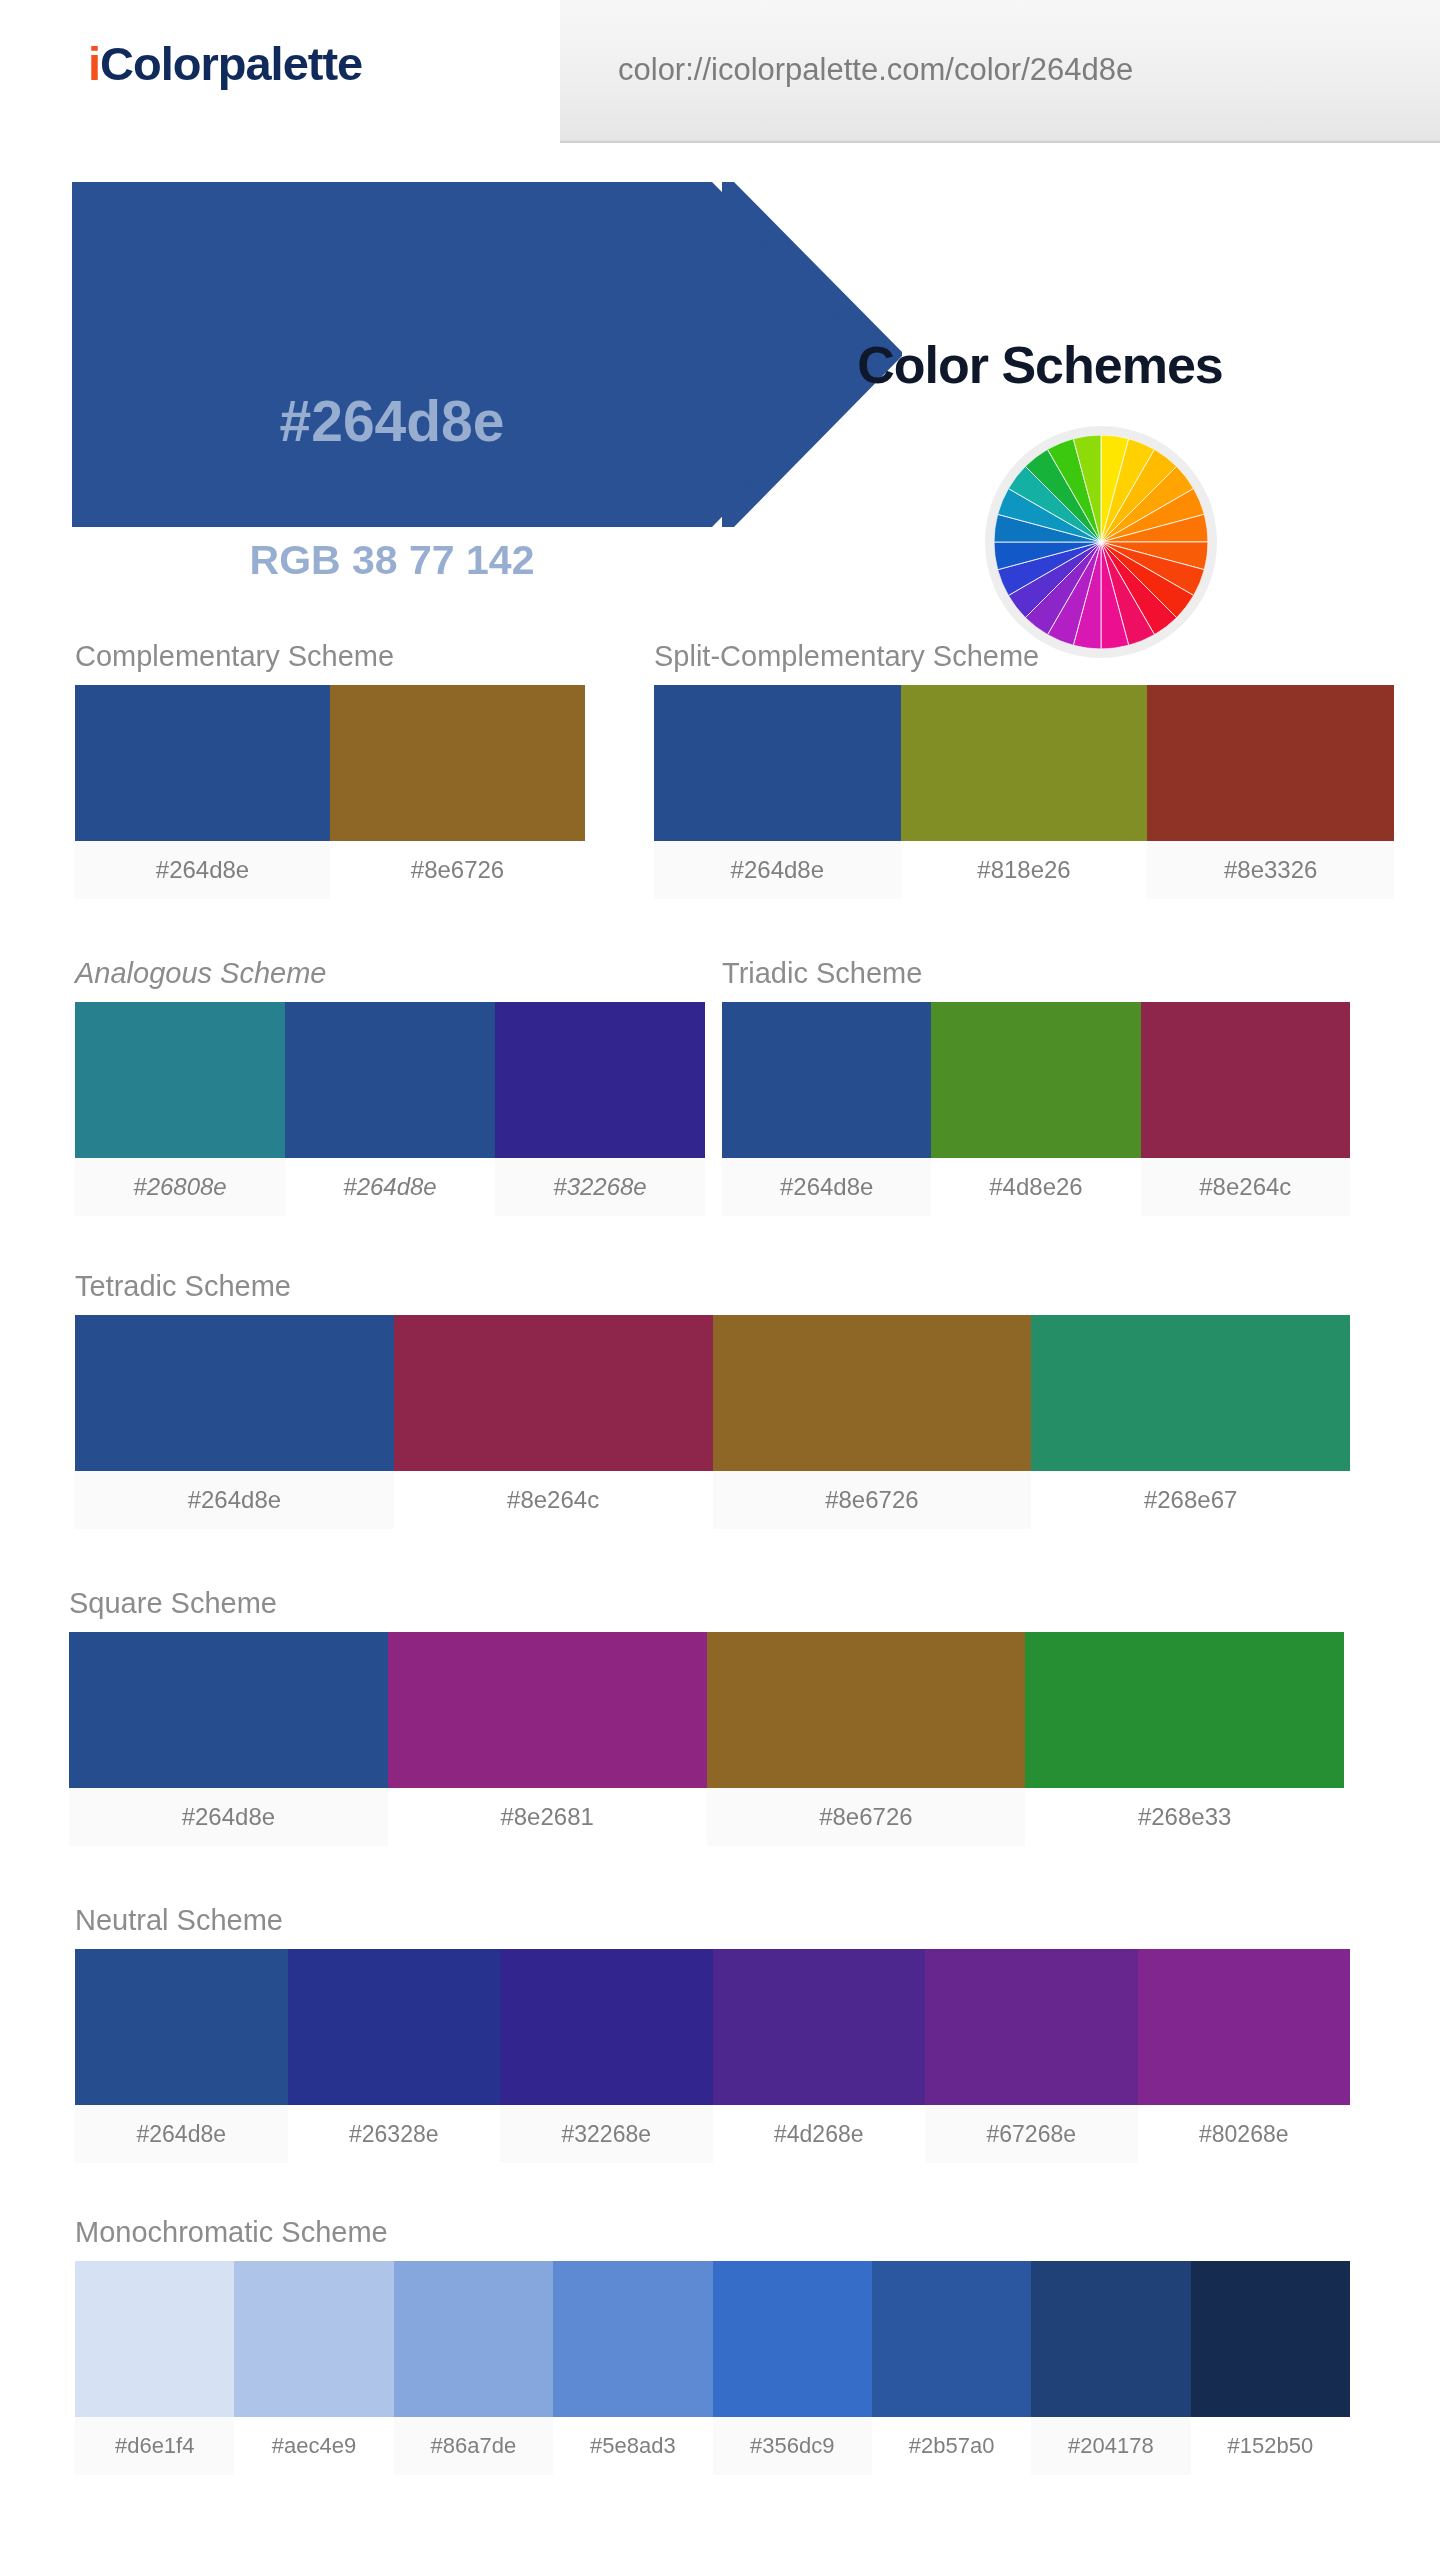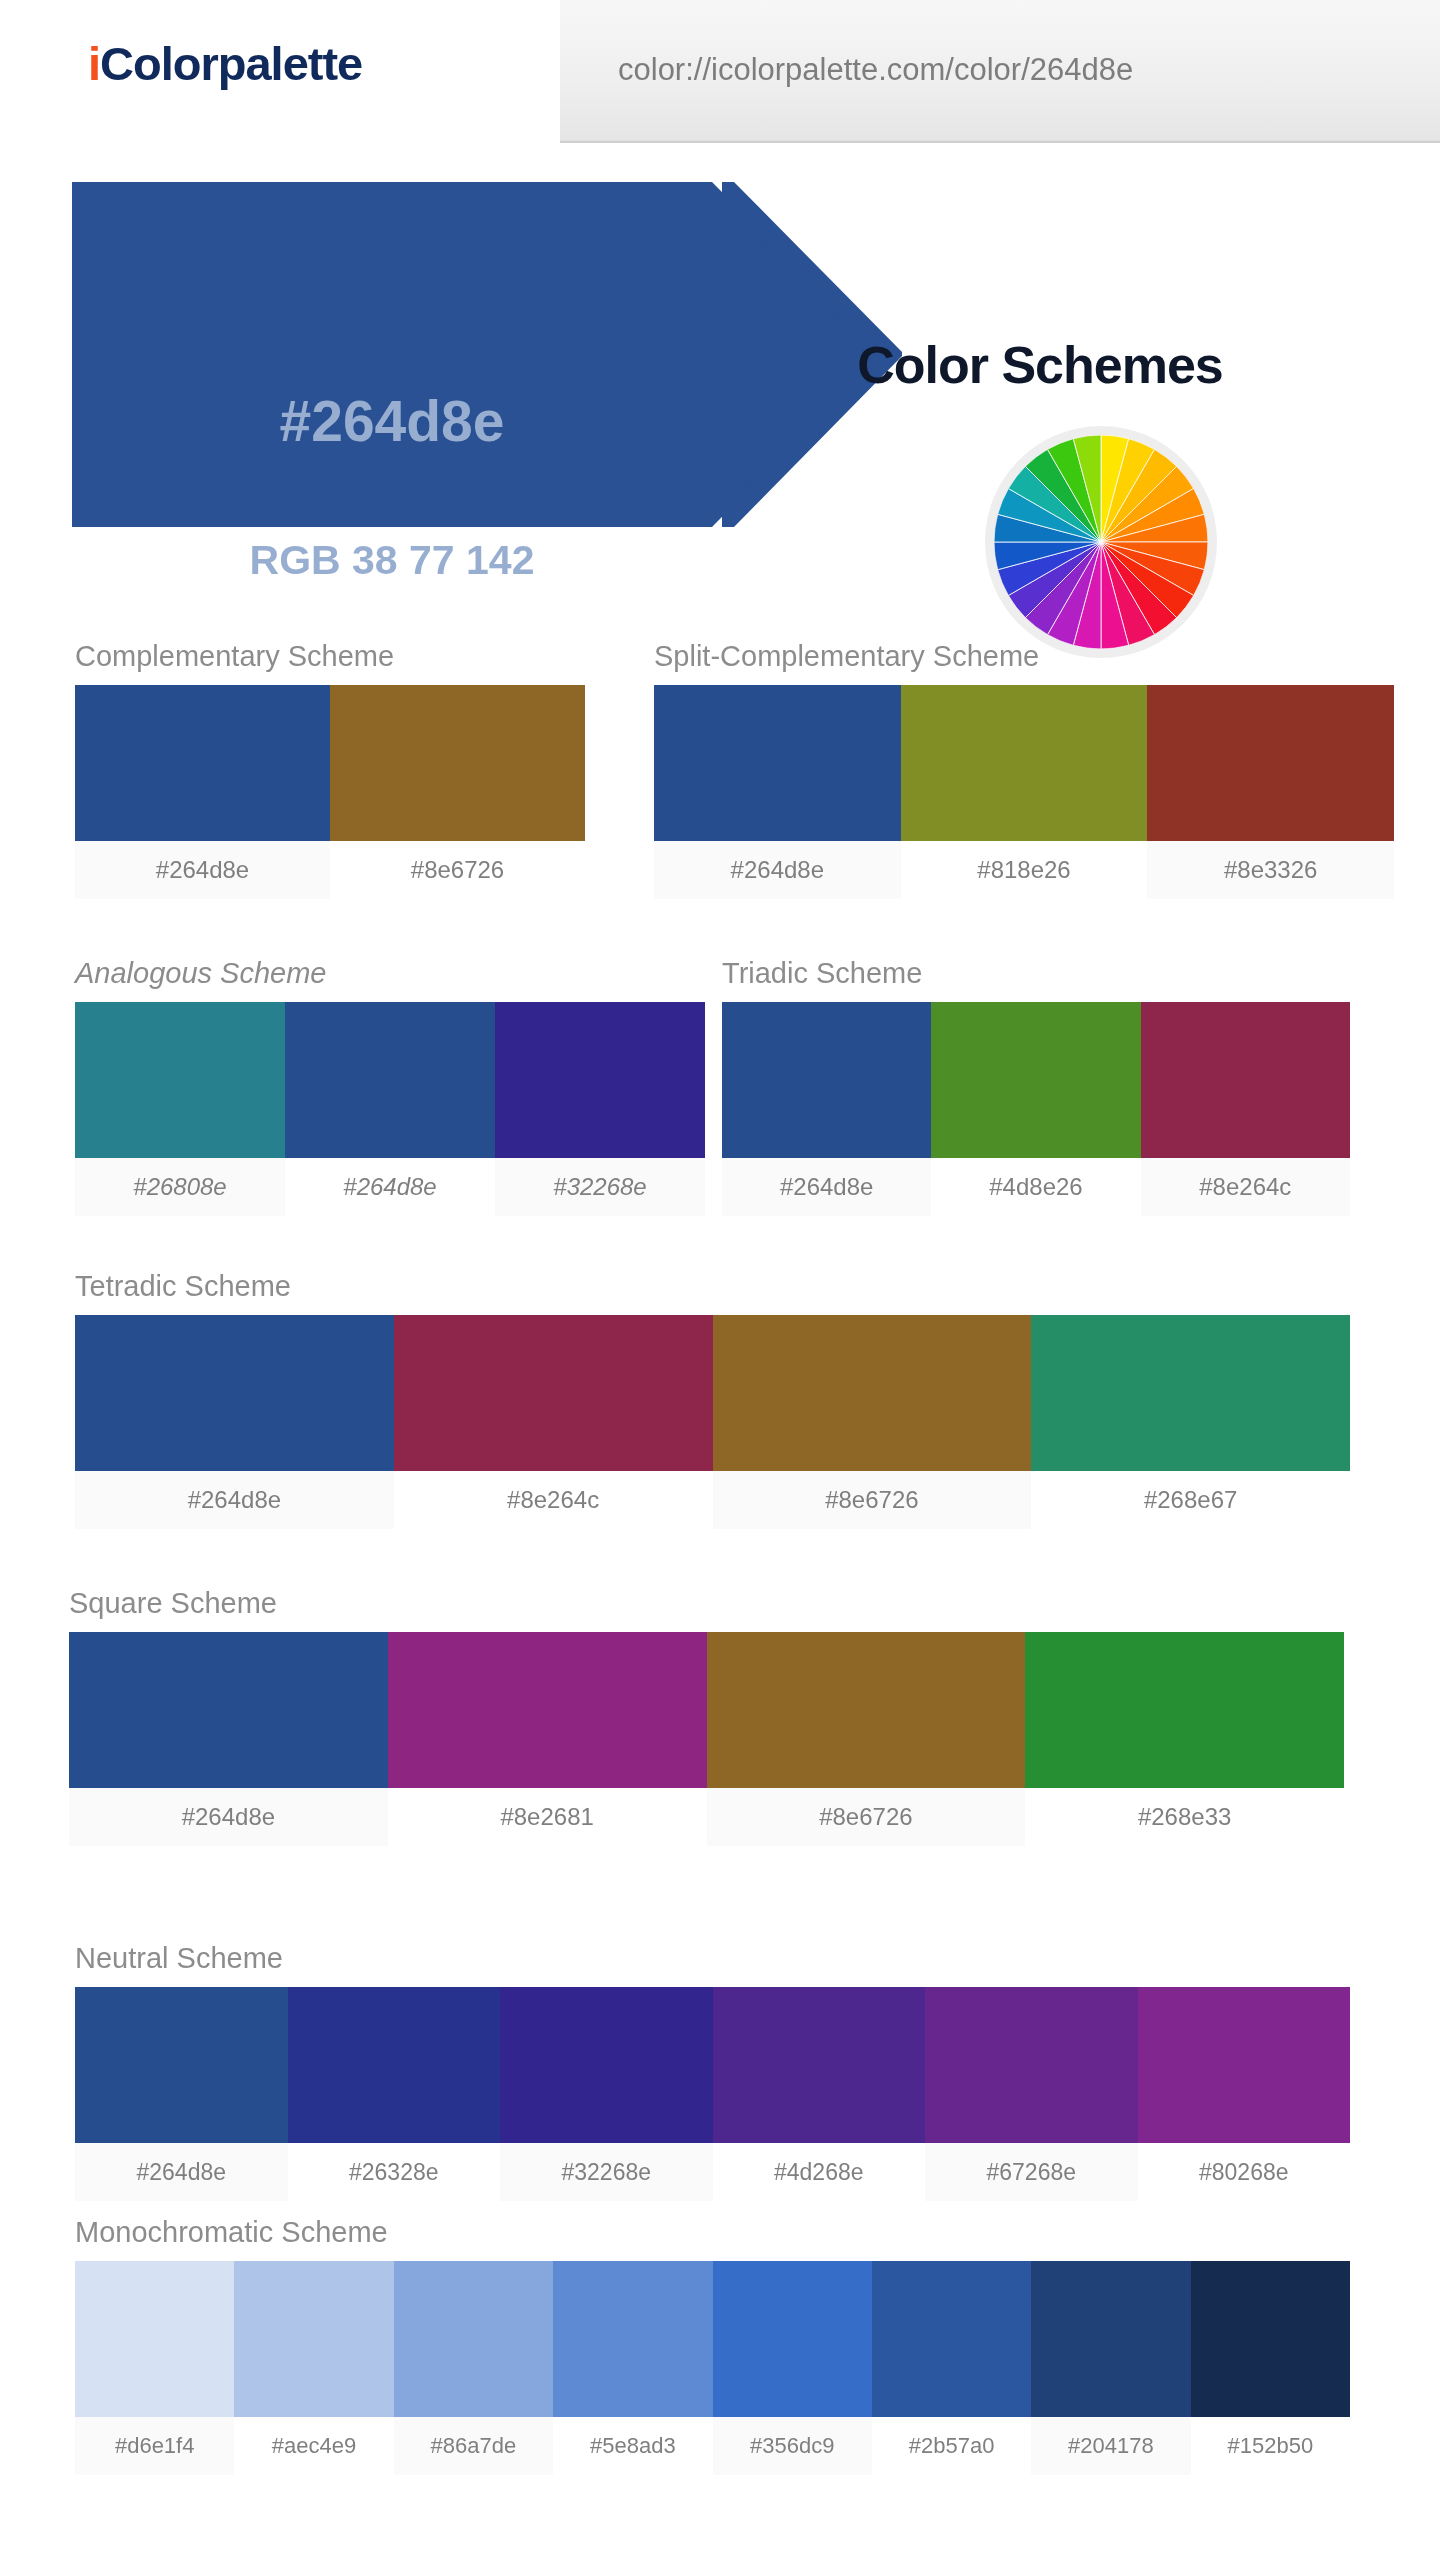--- a/index.html
+++ b/index.html
@@ -310,21 +310,21 @@
           <div class="swatch">
             <div class="swatch-color" style="background: rgb(142, 103, 38);"></div>
             <div class="swatch-label">#8e6726</div>
           </div>
           <div class="swatch">
             <div class="swatch-color" style="background: rgb(38, 142, 51);"></div>
             <div class="swatch-label">#268e33</div>
           </div>
         </div>
       </div>
-      <div class="scheme" style="left: 75px; top: 1904px; width: 1275px; margin-top: 38px;">
+      <div class="scheme" style="left: 75px; top: 1904px; width: 1275px;">
         <div class="scheme-title">Neutral Scheme</div>
         <div class="swatch-row sw-small">
           <div class="swatch">
             <div class="swatch-color" style="background: rgb(38, 77, 142);"></div>
             <div class="swatch-label">#264d8e</div>
           </div>
           <div class="swatch">
             <div class="swatch-color" style="background: rgb(38, 50, 142);"></div>
             <div class="swatch-label">#26328e</div>
           </div>

